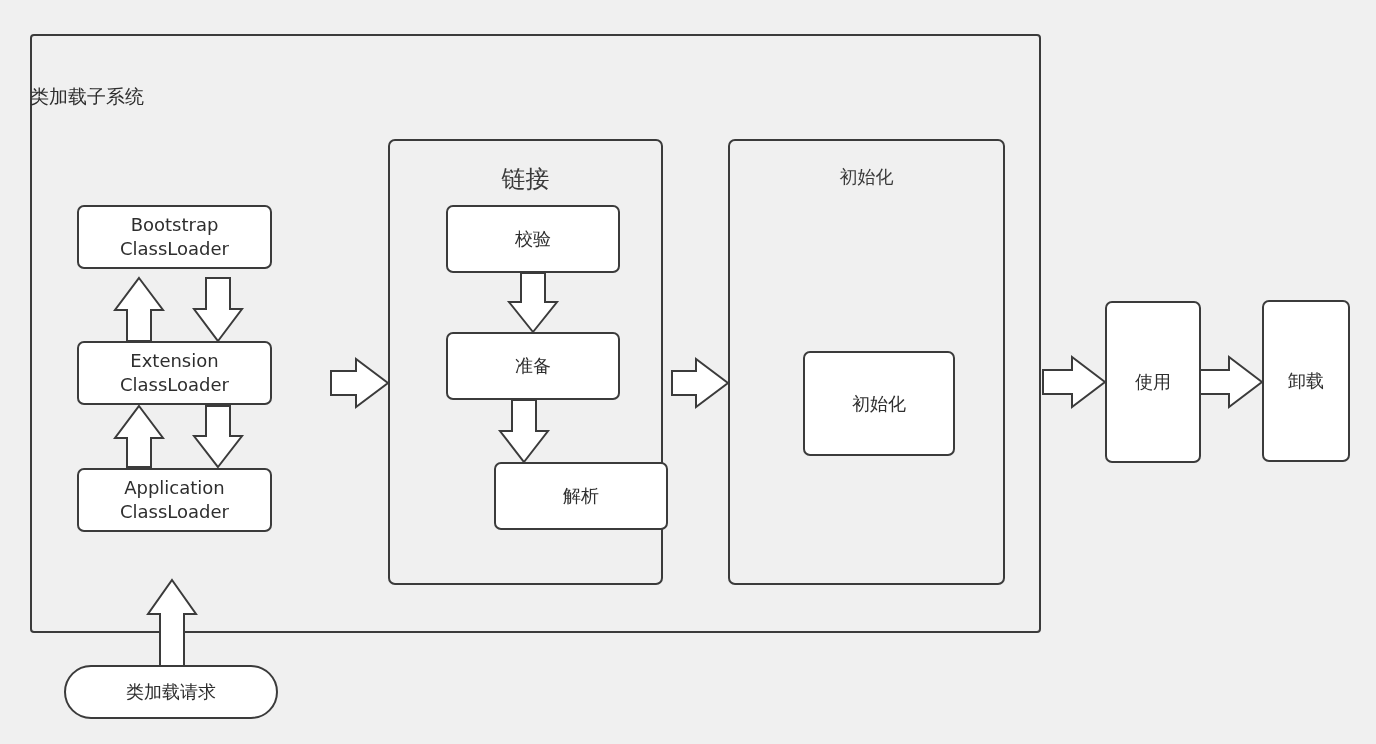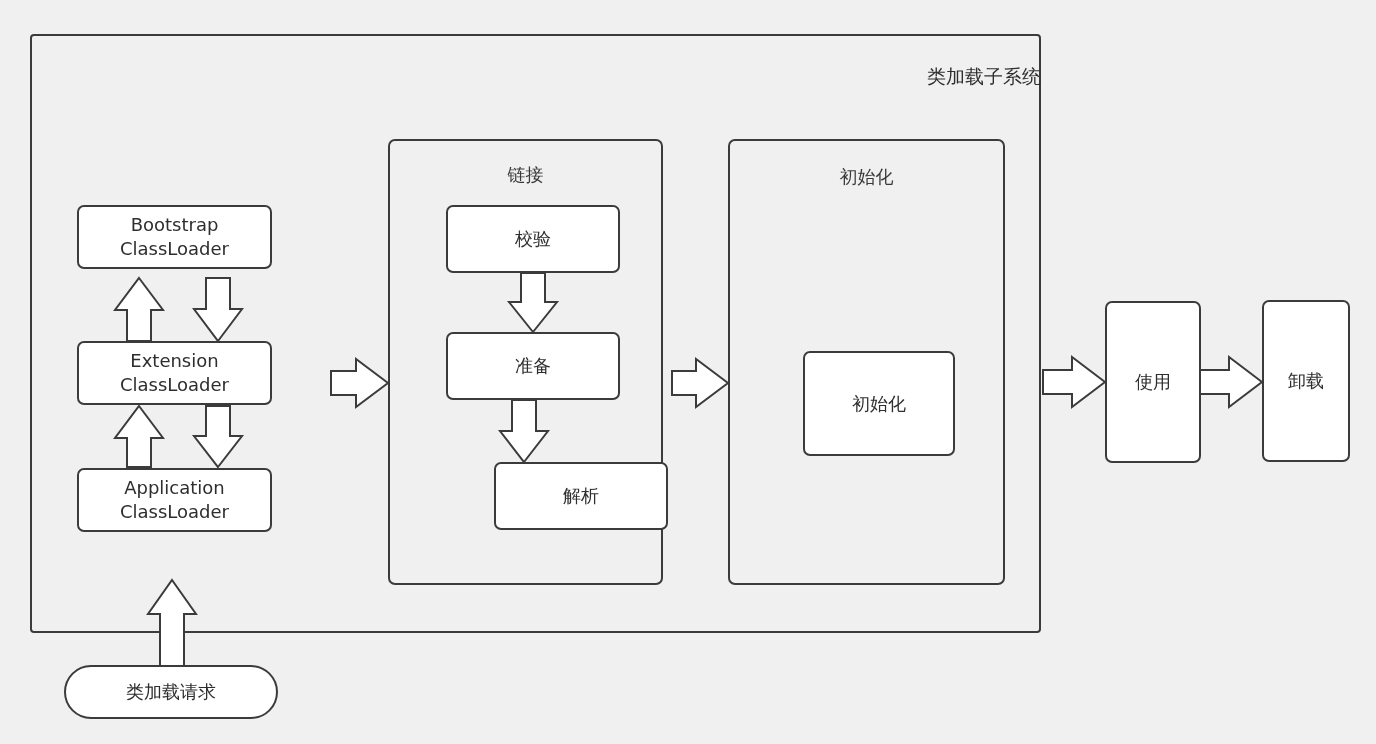--- a/index.html
+++ b/index.html
@@ -46,23 +46,23 @@
   #outer-container {
     left: 30px;
     top: 34px;
     width: 1011px;
     height: 599px;
     border-radius: 4px;
   }
   #outer-title {
     position: absolute;
     left: 30px;
-    top: 64px;
+    top: 84px;
     width: 1011px;
-    text-align: right;
+    text-align: left;
     font-size: 19px;
     color: #2e2e2e;
   }
 
   
   .cl-box {
     left: 77px;
     width: 195px;
     height: 64px;
     font-size: 18px;
@@ -78,21 +78,21 @@
     top: 139px;
     width: 275px;
     height: 446px;
   }
   #linking-title {
     position: absolute;
     left: 388px;
     top: 163px;
     width: 275px;
     text-align: center;
-    font-size: 18px;
+    font-size: 24px;
   }
   .link-step {
     left: 446px;
     width: 174px;
     height: 68px;
     font-size: 18px;
   }
   #step-verify  { top: 205px; }
   #step-prepare { top: 332px; }
   #step-resolve { top: 462px; margin-left: 48px; }

